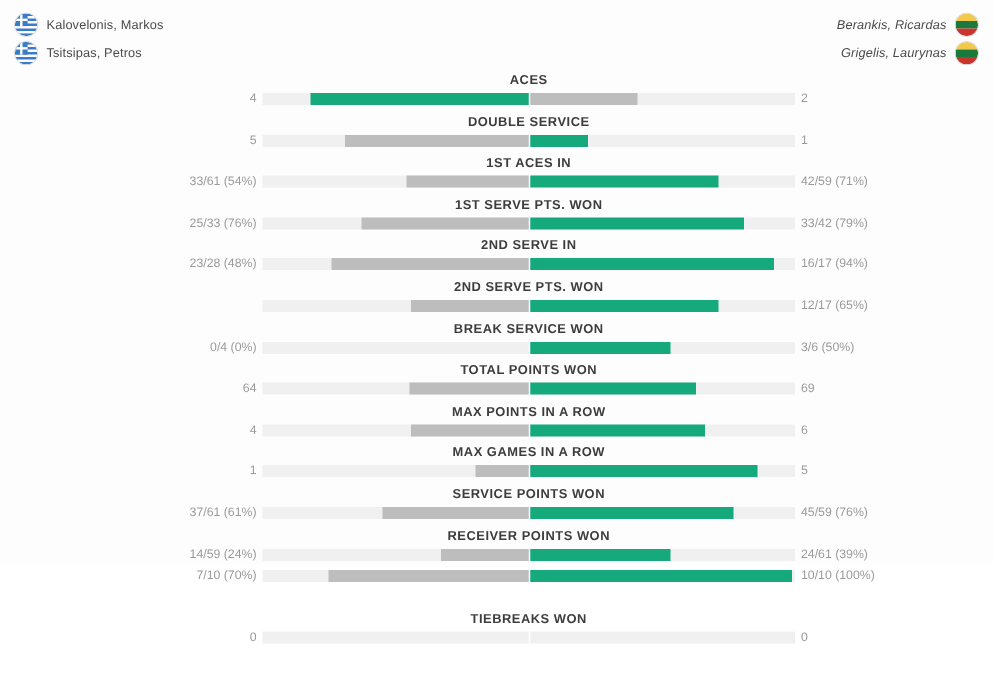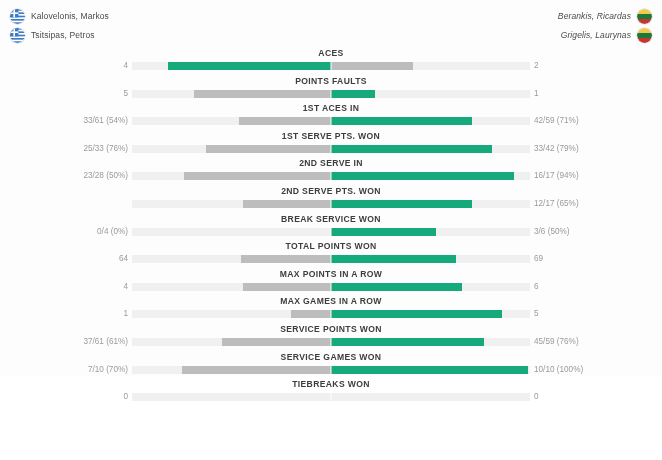--- a/index.html
+++ b/index.html
@@ -63,20 +63,21 @@
     flex: 0 0 auto;
     box-shadow: 0 0 0 0.5px rgba(0,0,0,0.18);
   }
   .flag svg { display: block; width: 15px; height: 15px; }
 
   
   .stats {
     position: relative;
     padding: 0 10px;
     box-sizing: border-box;
+    margin-left: 43px;
   }
   .stat-row {
     position: relative;
     height: 27.6px;
   }
   .stat-title {
     text-align: center;
     font-size: 8.6px;
     font-weight: bold;
     color: #3d3d3d;
@@ -231,21 +232,21 @@
           <div class="val val-left">4</div>
           <div class="val val-right">2</div>
           <div class="track">
             <div class="fill fill-left green" style="width: 41%;"></div>
             <div class="fill fill-right gray" style="width: 20.5%;"></div>
             <div class="center-line"></div>
           </div>
         </div>
       </div>
       <div class="stat-row">
-        <div class="stat-title">POINTS FAULTS</div>
+        <div class="stat-title">DOUBLE SERVICE</div>
         <div class="bar-line">
           <div class="val val-left">5</div>
           <div class="val val-right">1</div>
           <div class="track">
             <div class="fill fill-left gray" style="width: 34.5%;"></div>
             <div class="fill fill-right green" style="width: 11%;"></div>
             <div class="center-line"></div>
           </div>
         </div>
       </div>
@@ -269,21 +270,21 @@
           <div class="track">
             <div class="fill fill-left gray" style="width: 31.5%;"></div>
             <div class="fill fill-right green" style="width: 40.5%;"></div>
             <div class="center-line"></div>
           </div>
         </div>
       </div>
       <div class="stat-row">
         <div class="stat-title">2ND SERVE IN</div>
         <div class="bar-line">
-          <div class="val val-left">23/28 (50%)</div>
+          <div class="val val-left">23/28 (48%)</div>
           <div class="val val-right">16/17 (94%)</div>
           <div class="track">
             <div class="fill fill-left gray" style="width: 37%;"></div>
             <div class="fill fill-right green" style="width: 46%;"></div>
             <div class="center-line"></div>
           </div>
         </div>
       </div>
       <div class="stat-row">
         <div class="stat-title">2ND SERVE PTS. WON</div>
@@ -350,21 +351,32 @@
           <div class="val val-left">37/61 (61%)</div>
           <div class="val val-right">45/59 (76%)</div>
           <div class="track">
             <div class="fill fill-left gray" style="width: 27.5%;"></div>
             <div class="fill fill-right green" style="width: 38.5%;"></div>
             <div class="center-line"></div>
           </div>
         </div>
       </div>
       <div class="stat-row">
-        <div class="stat-title">SERVICE GAMES WON</div>
+        <div class="stat-title">RECEIVER POINTS WON</div>
+        <div class="bar-line">
+          <div class="val val-left">14/59 (24%)</div>
+          <div class="val val-right">24/61 (39%)</div>
+          <div class="track">
+            <div class="fill fill-left gray" style="width: 16.5%;"></div>
+            <div class="fill fill-right green" style="width: 26.5%;"></div>
+            <div class="center-line"></div>
+          </div>
+        </div>
+      </div>
+      <div class="stat-row">
         <div class="bar-line">
           <div class="val val-left">7/10 (70%)</div>
           <div class="val val-right">10/10 (100%)</div>
           <div class="track">
             <div class="fill fill-left gray" style="width: 37.5%;"></div>
             <div class="fill fill-right green" style="width: 49.5%;"></div>
             <div class="center-line"></div>
           </div>
         </div>
       </div>

